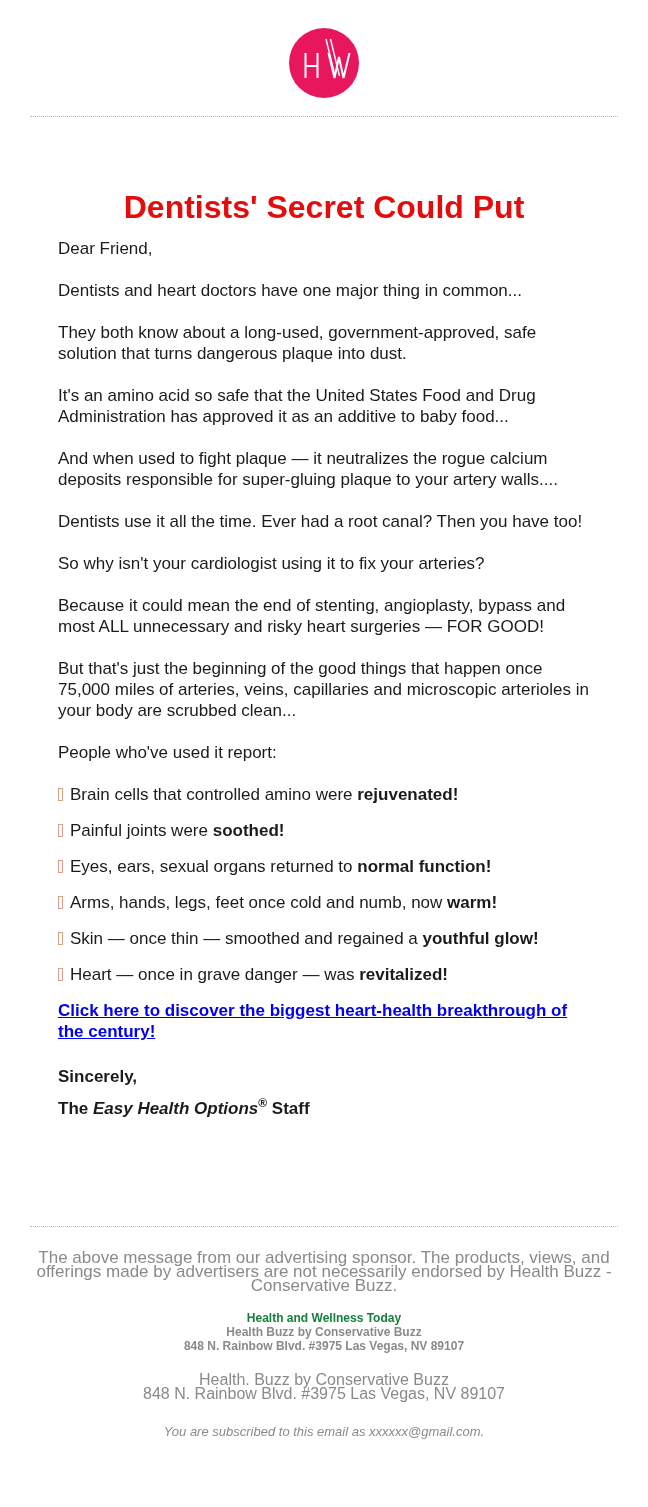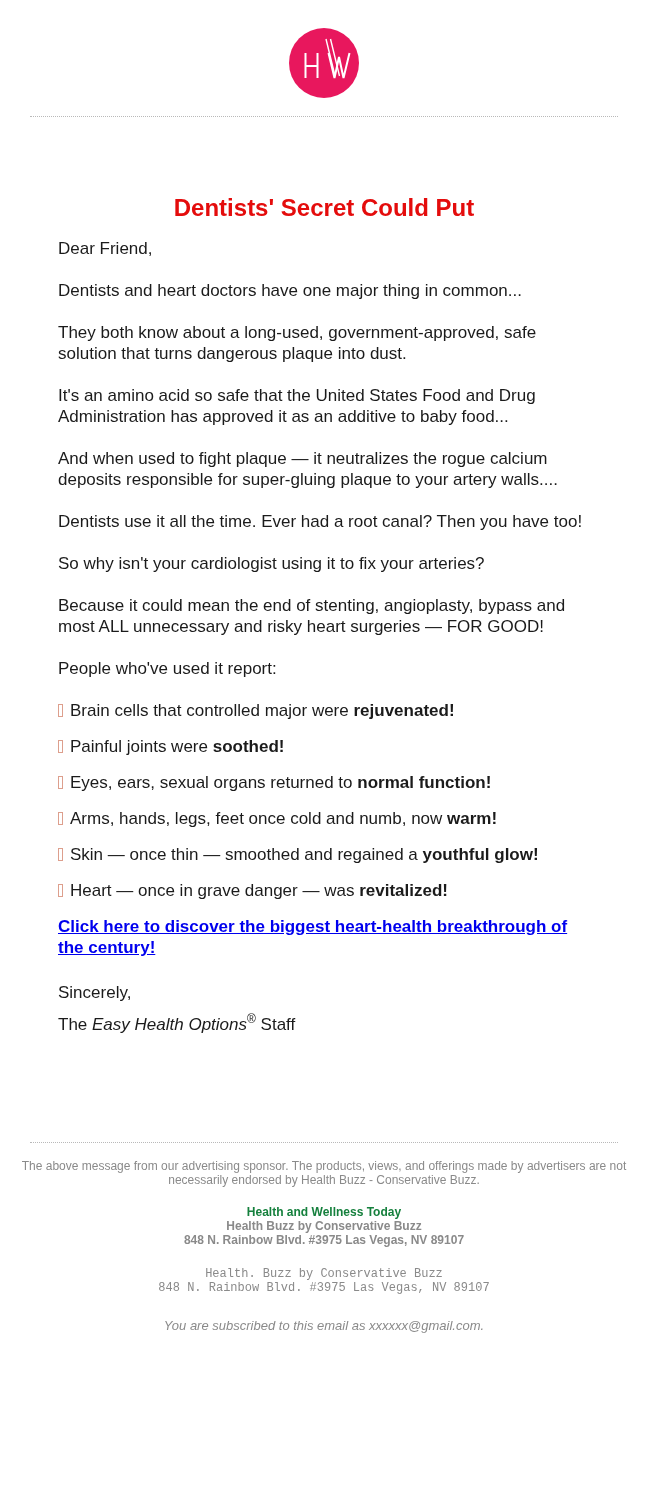--- a/index.html
+++ b/index.html
@@ -6,47 +6,47 @@
   body { font-family:"Liberation Sans", sans-serif; }
   .page { width:648px; margin:0 auto; background:#ffffff; }
 
   
   .header { padding:28px 30px 0; text-align:center; }
   .logo-svg { display:inline-block; }
   .header-rule { border-bottom:1px dotted #b9b9b9; margin:14px 30px 0; }
 
   
   .content { padding:75px 58px 0; font-size:17px; line-height:21px; color:#1b1b1b; }
-  h1.headline { font-size:24px; line-height:31px; font-weight:bold; color:#e40c0c;
+  h1.headline { font-size:32px; line-height:31px; font-weight:bold; color:#e40c0c;
                 text-align:center; margin:0 0 10px; }
   h1.headline .hl-line { display:block; }
   .content p { margin:15px 0 21px; }
   .content p.bold-para { font-weight:normal; }
 
   ul.benefits { list-style:none; margin:0 0 14px; padding:0; }
   ul.benefits li { margin:0 0 15px; }
   .tofu { display:inline-block; width:5px; height:13px; border:1px solid #dd9f8d;
           margin-right:7px; vertical-align:-1px; box-sizing:border-box; }
 
   p.cta { margin:0 0 22px; }
   p.cta a { color:#0000EE; font-weight:bold; text-decoration:underline; font-size:17px; line-height:21px; }
 
-  p.signature { line-height:26px; margin:0; }
+  p.signature { line-height:26px; margin:0;font-weight:bold; }
   p.signature sup { font-size:12px; }
 
   .spacer { height:104px; }
 
   
   .footer-rule { border-top:1px dotted #b9b9b9; margin:0 30px; }
   .footer { text-align:center; color:#8a8a8a; padding:16px 18px 10px; }
-  .disclaimer { font-size:12px; line-height:14px; margin:0 0 18px; }
+  .disclaimer { font-size:17px; line-height:14px; margin:8px 0 18px; }
   .fblock1 { font-size:12px; line-height:14px; font-weight:bold; margin:0 0 20px; }
   .fblock1 .ftitle { display:block; color:#15803d; }
   .fblock1 span { display:block; }
-  .fblock2 { font-size:12px; line-height:14px; margin:0 0 19px;font-family:Liberation Mono, monospace; }
+  .fblock2 { font-size:16px; line-height:14px; margin:0 0 19px; }
   .fblock2 span { display:block; }
   .fsub { font-size:13px; line-height:23px; margin:0; }
   .fsub span.fline { display:block;font-style:italic; }
   .fsub a { color:#8a8a8a; text-decoration:underline; }
 </style>
 </head>
 <body>
 
 <div class="page">
 
@@ -70,24 +70,25 @@
     </h1>
 
     <p>Dear Friend,</p>
     <p>Dentists and heart doctors have one major thing in common...</p>
     <p class="bold-para">They both know about a long-used, government-approved, safe solution that turns dangerous plaque into dust.</p>
     <p>It's an amino acid so safe that the United States Food and Drug Administration has approved it as an additive to baby food...</p>
     <p>And when used to fight plaque — it neutralizes the rogue calcium deposits responsible for super-gluing plaque to your artery walls....</p>
     <p>Dentists use it all the time. Ever had a root canal? Then you have too!</p>
     <p>So why isn't your cardiologist using it to fix your arteries?</p>
     <p class="bold-para">Because it could mean the end of stenting, angioplasty, bypass and most ALL unnecessary and risky heart surgeries — FOR GOOD!</p>
+    <p>But that's just the beginning of the good things that happen once 75,000 miles of arteries, veins, capillaries and microscopic arterioles in your body are scrubbed clean...</p>
     <p class="bold-para">People who've used it report:</p>
 
     <ul class="benefits">
-      <li><span class="tofu"></span><span>Brain cells that controlled major were </span><b>rejuvenated!</b></li>
+      <li><span class="tofu"></span><span>Brain cells that controlled amino were </span><b>rejuvenated!</b></li>
       <li><span class="tofu"></span><span>Painful joints were </span><b>soothed!</b></li>
       <li><span class="tofu"></span><span>Eyes, ears, sexual organs returned to </span><b>normal function!</b></li>
       <li><span class="tofu"></span><span>Arms, hands, legs, feet once cold and numb, now </span><b>warm!</b></li>
       <li><span class="tofu"></span><span>Skin — once thin — smoothed and regained a </span><b>youthful glow!</b></li>
       <li><span class="tofu"></span><span>Heart — once in grave danger — was </span><b>revitalized!</b></li>
     </ul>
 
     <p class="cta">
       <a href="#">Click here to discover the biggest heart-health breakthrough of the century!</a>
     </p>

